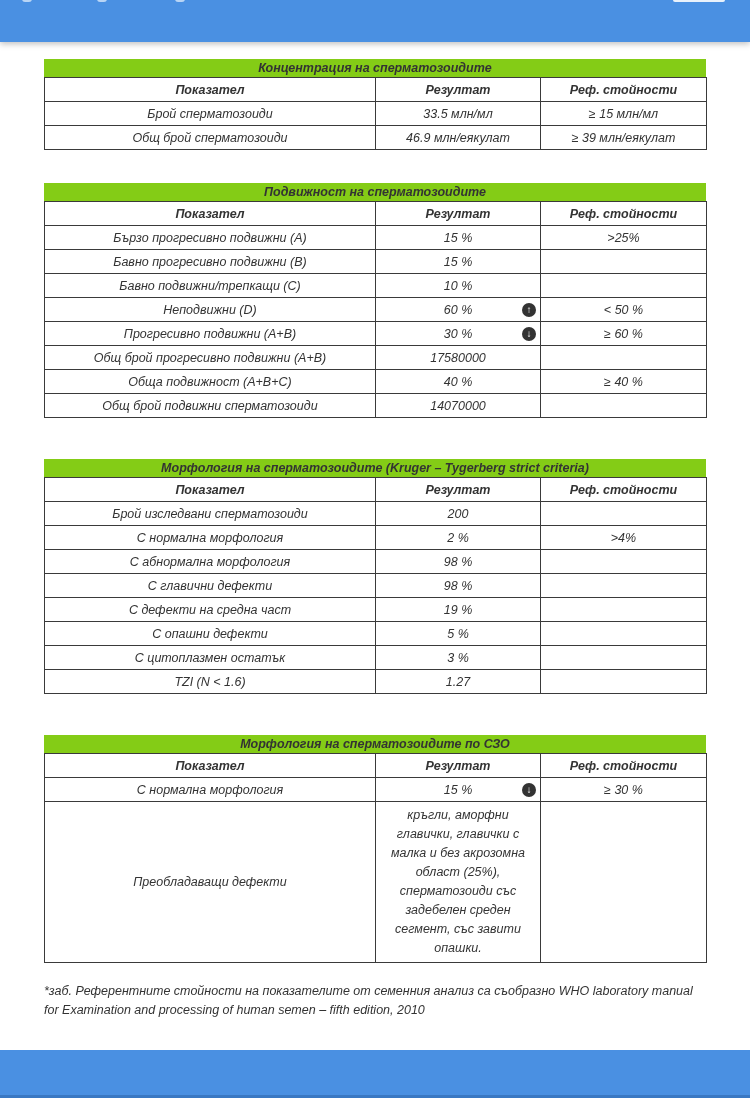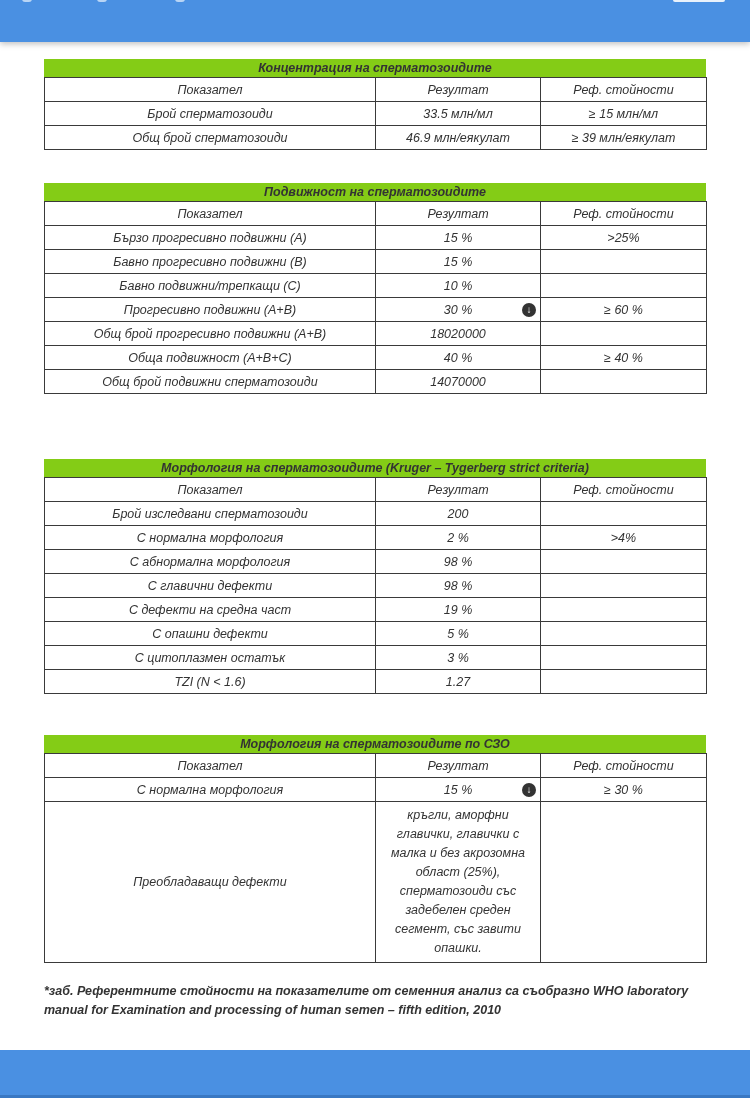--- a/index.html
+++ b/index.html
@@ -23,33 +23,33 @@
   .section { position:absolute; left:44px; width:662px; }
   .sec-title {
     height:18px; line-height:18px; background:#84cc16;
     text-align:center; font-size:12.5px; font-weight:bold; font-style:italic; color:#333;
   }
   table { width:662px; border-collapse:collapse; table-layout:fixed; }
   td, th {
     border:1px solid #3a3a3a; font-size:12.5px; font-style:italic;
     color:#333; height:24px; padding:0 10px; box-sizing:border-box;
   }
-  th { font-weight:normal; text-align:center; }
+  th { font-weight:bold; text-align:center; }
   td.c1 { text-align:center; }
   td.c2, td.c3 { text-align:center; position:relative; }
   col.w1 { width:331px; } col.w2 { width:165px; } col.w3 { width:166px; }
   .arrow {
     position:absolute; right:4px; top:50%; margin-top:-7px;
     width:14px; height:14px; border-radius:50%; background:#333;
     color:#fff; font-size:10px; line-height:14px; text-align:center; font-style:normal; font-weight:bold;
   }
   td.multi { line-height:19px; padding:4px 6px; height:auto; }
   .note {
     position:absolute; left:44px; top:982px; width:660px;
-    font-size:12.5px; font-weight:bold; font-style:italic; line-height:19px; color:#333;
+    font-size:12.5px; font-weight:normal; font-style:italic; line-height:19px; color:#333;
   }
 </style>
 </head>
 <body>
 
 <div class="topbar">
   <span class="dot" style="left:22px"></span>
   <span class="dot" style="left:97px"></span>
   <span class="dot" style="left:175px"></span>
   <span class="btn-top"></span>
@@ -106,27 +106,32 @@
       <td class="c1">Бавно прогресивно подвижни (B)</td>
       <td class="c2">15 %</td>
       <td class="c3"></td>
     </tr>
     <tr>
       <td class="c1">Бавно подвижни/трепкащи (C)</td>
       <td class="c2">10 %</td>
       <td class="c3"></td>
     </tr>
     <tr>
+      <td class="c1">Неподвижни (D)</td>
+      <td class="c2"><span>60 %</span><span class="arrow">↑</span></td>
+      <td class="c3">&lt; 50 %</td>
+    </tr>
+    <tr>
       <td class="c1">Прогресивно подвижни (A+B)</td>
       <td class="c2"><span>30 %</span><span class="arrow">↓</span></td>
       <td class="c3">≥ 60 %</td>
     </tr>
     <tr>
       <td class="c1">Общ брой прогресивно подвижни (A+B)</td>
-      <td class="c2">18020000</td>
+      <td class="c2">17580000</td>
       <td class="c3"></td>
     </tr>
     <tr>
       <td class="c1">Обща подвижност (A+B+C)</td>
       <td class="c2">40 %</td>
       <td class="c3">≥ 40 %</td>
     </tr>
     <tr>
       <td class="c1">Общ брой подвижни сперматозоиди</td>
       <td class="c2">14070000</td>

